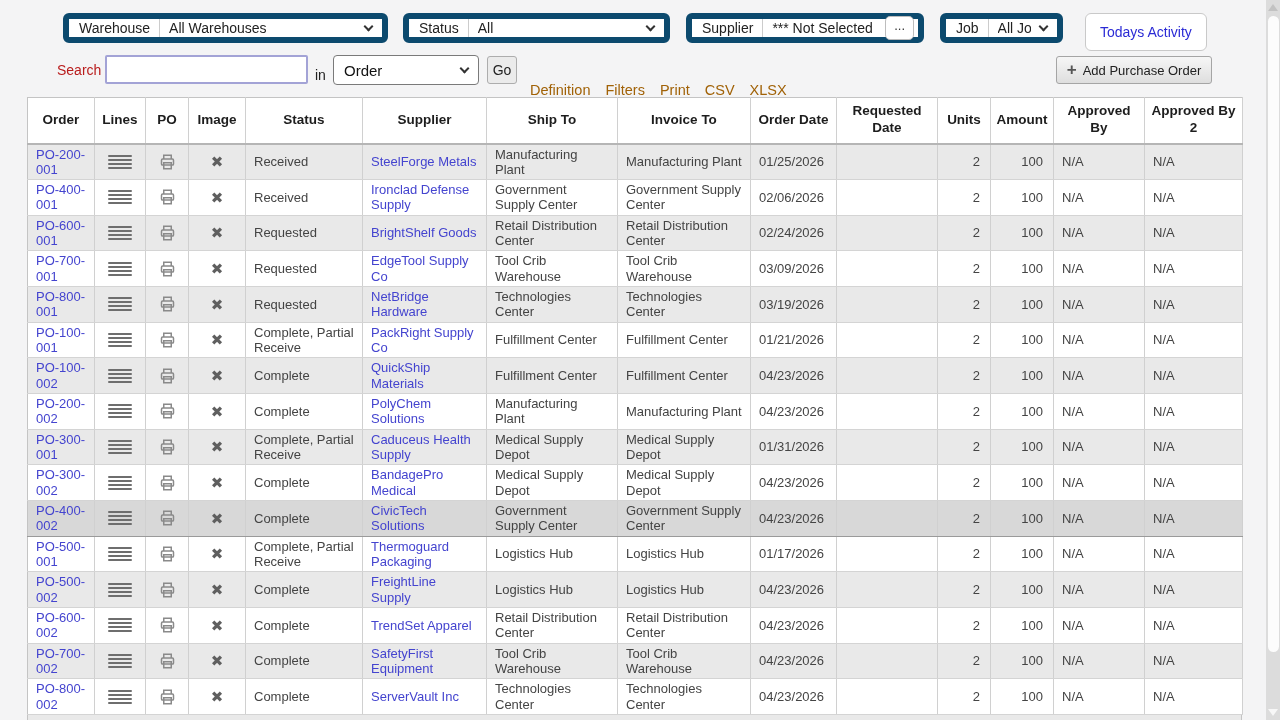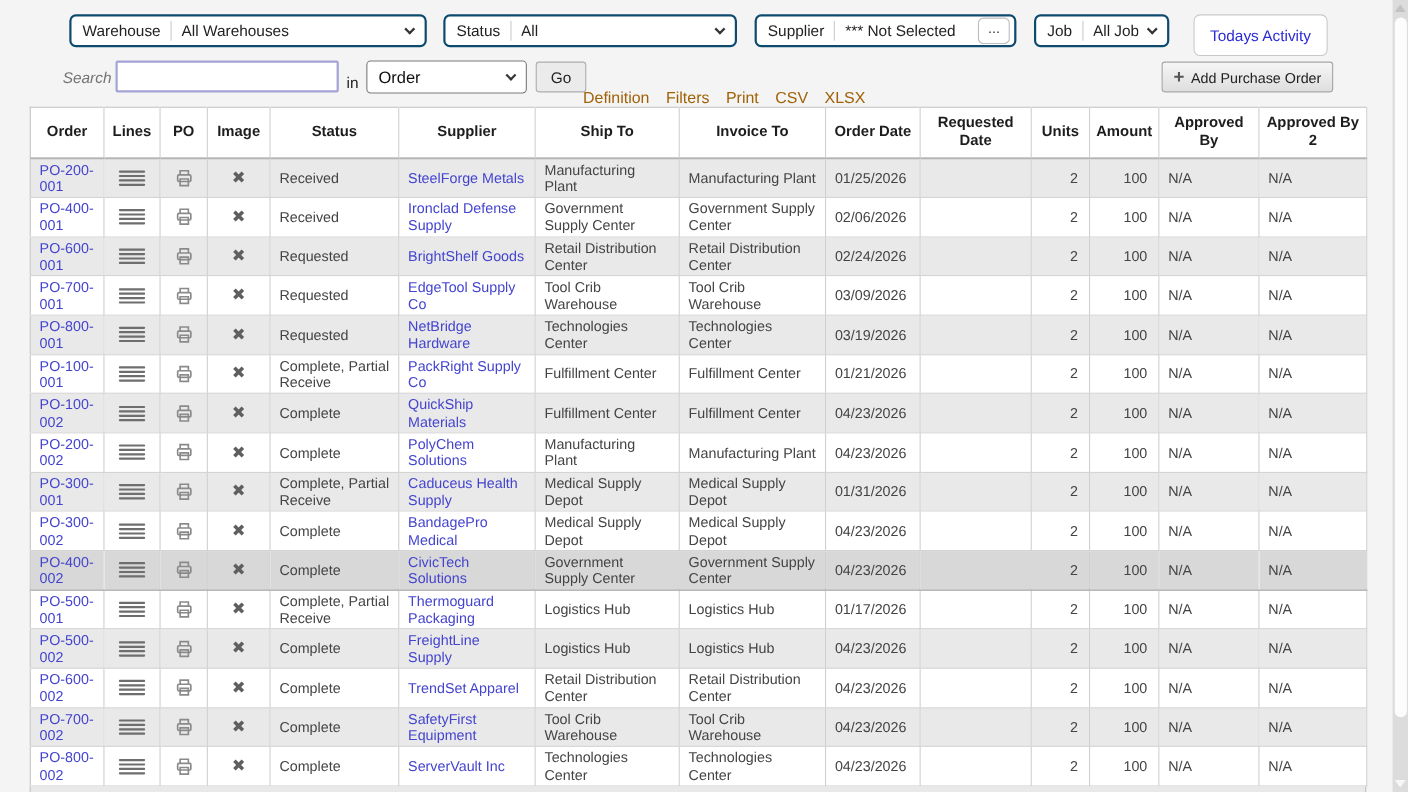--- a/index.html
+++ b/index.html
@@ -6,21 +6,21 @@
   html,body { width:1280px; height:720px; overflow:hidden; }
   body {
     font-family: "Liberation Sans", "DejaVu Sans", sans-serif;
     background:#f4f4f5;
     position:relative;
     color:#222;
   }
   
   .tb-group {
     position:absolute; top:13px; height:30px;
-    background:#fff; border:2px solid #0c4a6e; border-radius:6px;
+    background:#fff; border:6px solid #0c4a6e; border-radius:6px;
     display:flex; align-items:center; padding:0 10px; gap:9px;
     font-size:14px; color:#222; white-space:nowrap;
   }
   .tb-divider { width:1px; height:18px; background:#ccc; }
   .chevron {
     width:7px; height:7px; border-right:2px solid #333; border-bottom:2px solid #333;
     transform:rotate(45deg); margin-top:-4px; flex:0 0 auto;
   }
   .tb-value { flex:1; overflow:hidden; text-overflow:clip; }
   .browse-btn {
@@ -29,36 +29,36 @@
     cursor:pointer;
   }
   .link-btn {
     position:absolute; top:13px; height:30px;
     background:#fff; border:1px solid #c9c9c9; border-radius:6px;
     display:flex; align-items:center; padding:18px 14px;
     font-size:14px; color:#2b2bd5; cursor:pointer;
   }
   
   .row2 { position:absolute; top:55px; left:0; width:1243px; height:30px; font-size:14px; }
-  .search-label { position:absolute; left:57px; top:7px; color:#737373;font-style:italic; }
+  .search-label { position:absolute; left:57px; top:7px; color:#b91c1c; }
   .search-input {
     position:absolute; left:105px; top:0px; width:203px; height:29px;
     border:2px solid #a3a3d6; border-radius:2px; background:#fff;
     font-size:14px; padding:0 6px; outline:none;
     font-family:"Liberation Sans", sans-serif;
   }
   .in-label { position:absolute; left:315px; top:12px; color:#222; }
   .order-select {
     position:absolute; left:333px; top:0; width:146px; height:30px;
     border:1px solid #7a7a7a; border-radius:4px; background:#fff;
     display:flex; align-items:center; justify-content:space-between;
     padding:0 10px; font-size:15px; color:#111; cursor:pointer;
   }
   .go-btn {
-    position:absolute; left:487px; top:1px; width:46px; height:28px;
+    position:absolute; left:487px; top:1px; width:30px; height:28px;
     background:#ebebeb; border:1px solid #adadad; border-radius:3px;
     font-size:14px; color:#222; text-align:center; line-height:26px; cursor:pointer;
   }
   .tool-links { position:absolute; left:530px; top:7px; display:flex; gap:15px; }
   .tool-links span { color:#a16207; cursor:pointer; font-size:14.5px;margin-top:20px; }
   .add-btn {
     position:absolute; left:1056px; top:1px; height:28px; width:156px;
     background:linear-gradient(#f6f6f6,#dedede); border:1px solid #a5a5a5; border-radius:3px;
     display:flex; align-items:center; justify-content:center; gap:6px;
     font-size:13px; color:#222; cursor:pointer;

